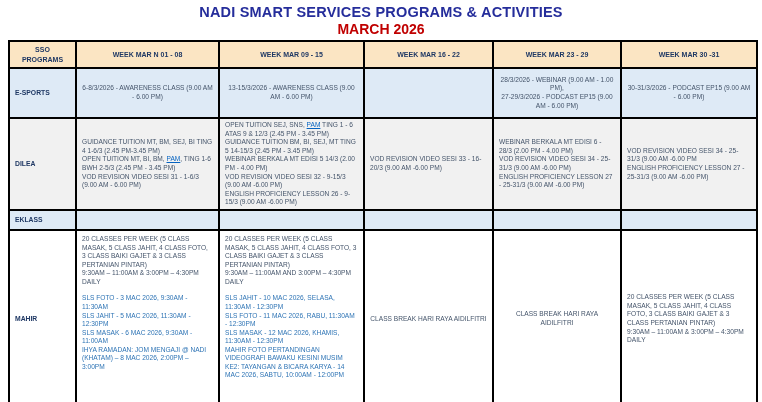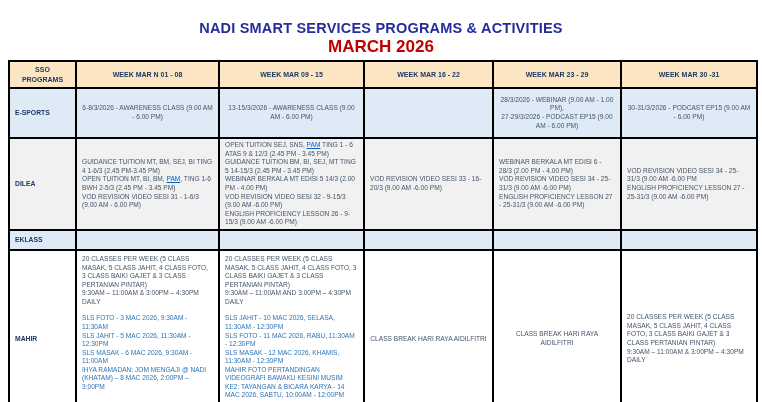--- a/index.html
+++ b/index.html
@@ -7,28 +7,28 @@
     width: 762px; height: 402px;
     background: #ffffff;
     font-family: "Liberation Sans", sans-serif;
     overflow: hidden;
   }
   .page-title {
     text-align: center;
     color: #252D9B;
     font-weight: bold;
     font-size: 14.5px;
-    margin: 20px 0 0 0;
+    margin: 4px 0 0 0;
     letter-spacing: 0.2px;
   }
   .page-subtitle {
     text-align: center;
     color: #C00000;
     font-weight: bold;
-    font-size: 17px;
+    font-size: 14px;
     margin: 1px 0 3px 0;
   }
   table.schedule {
     border-collapse: collapse;
     table-layout: fixed;
     margin-left: 8px;
     width: 748px;
   }
   th, td {
     border: 2px solid #000000;

